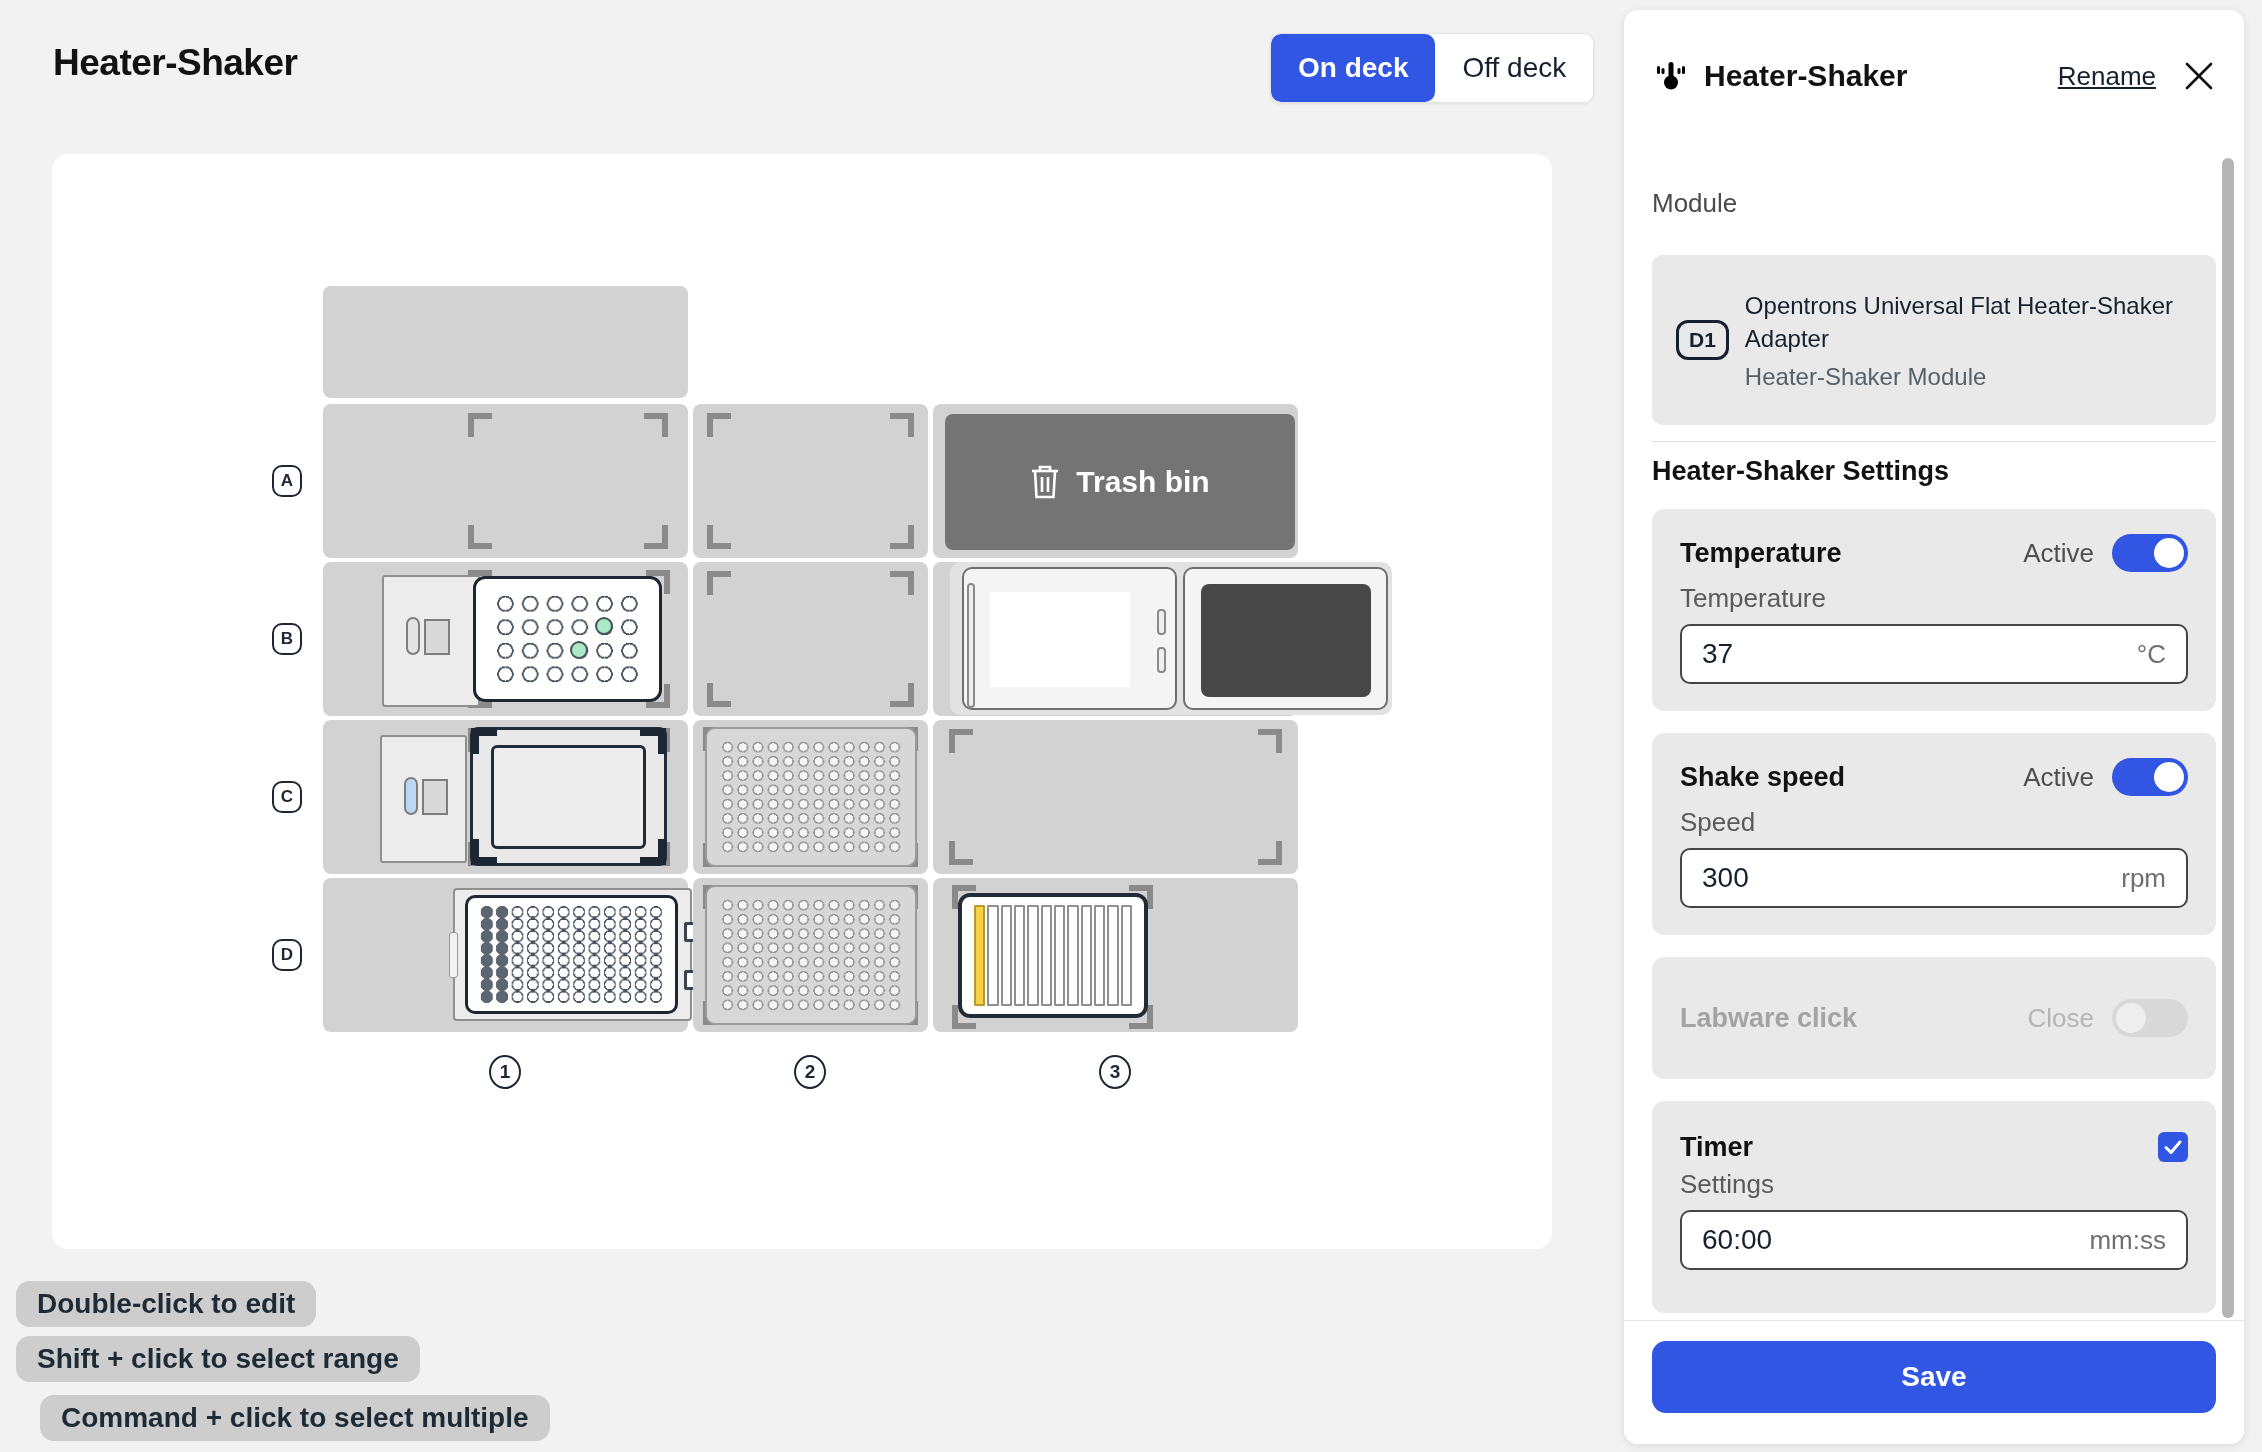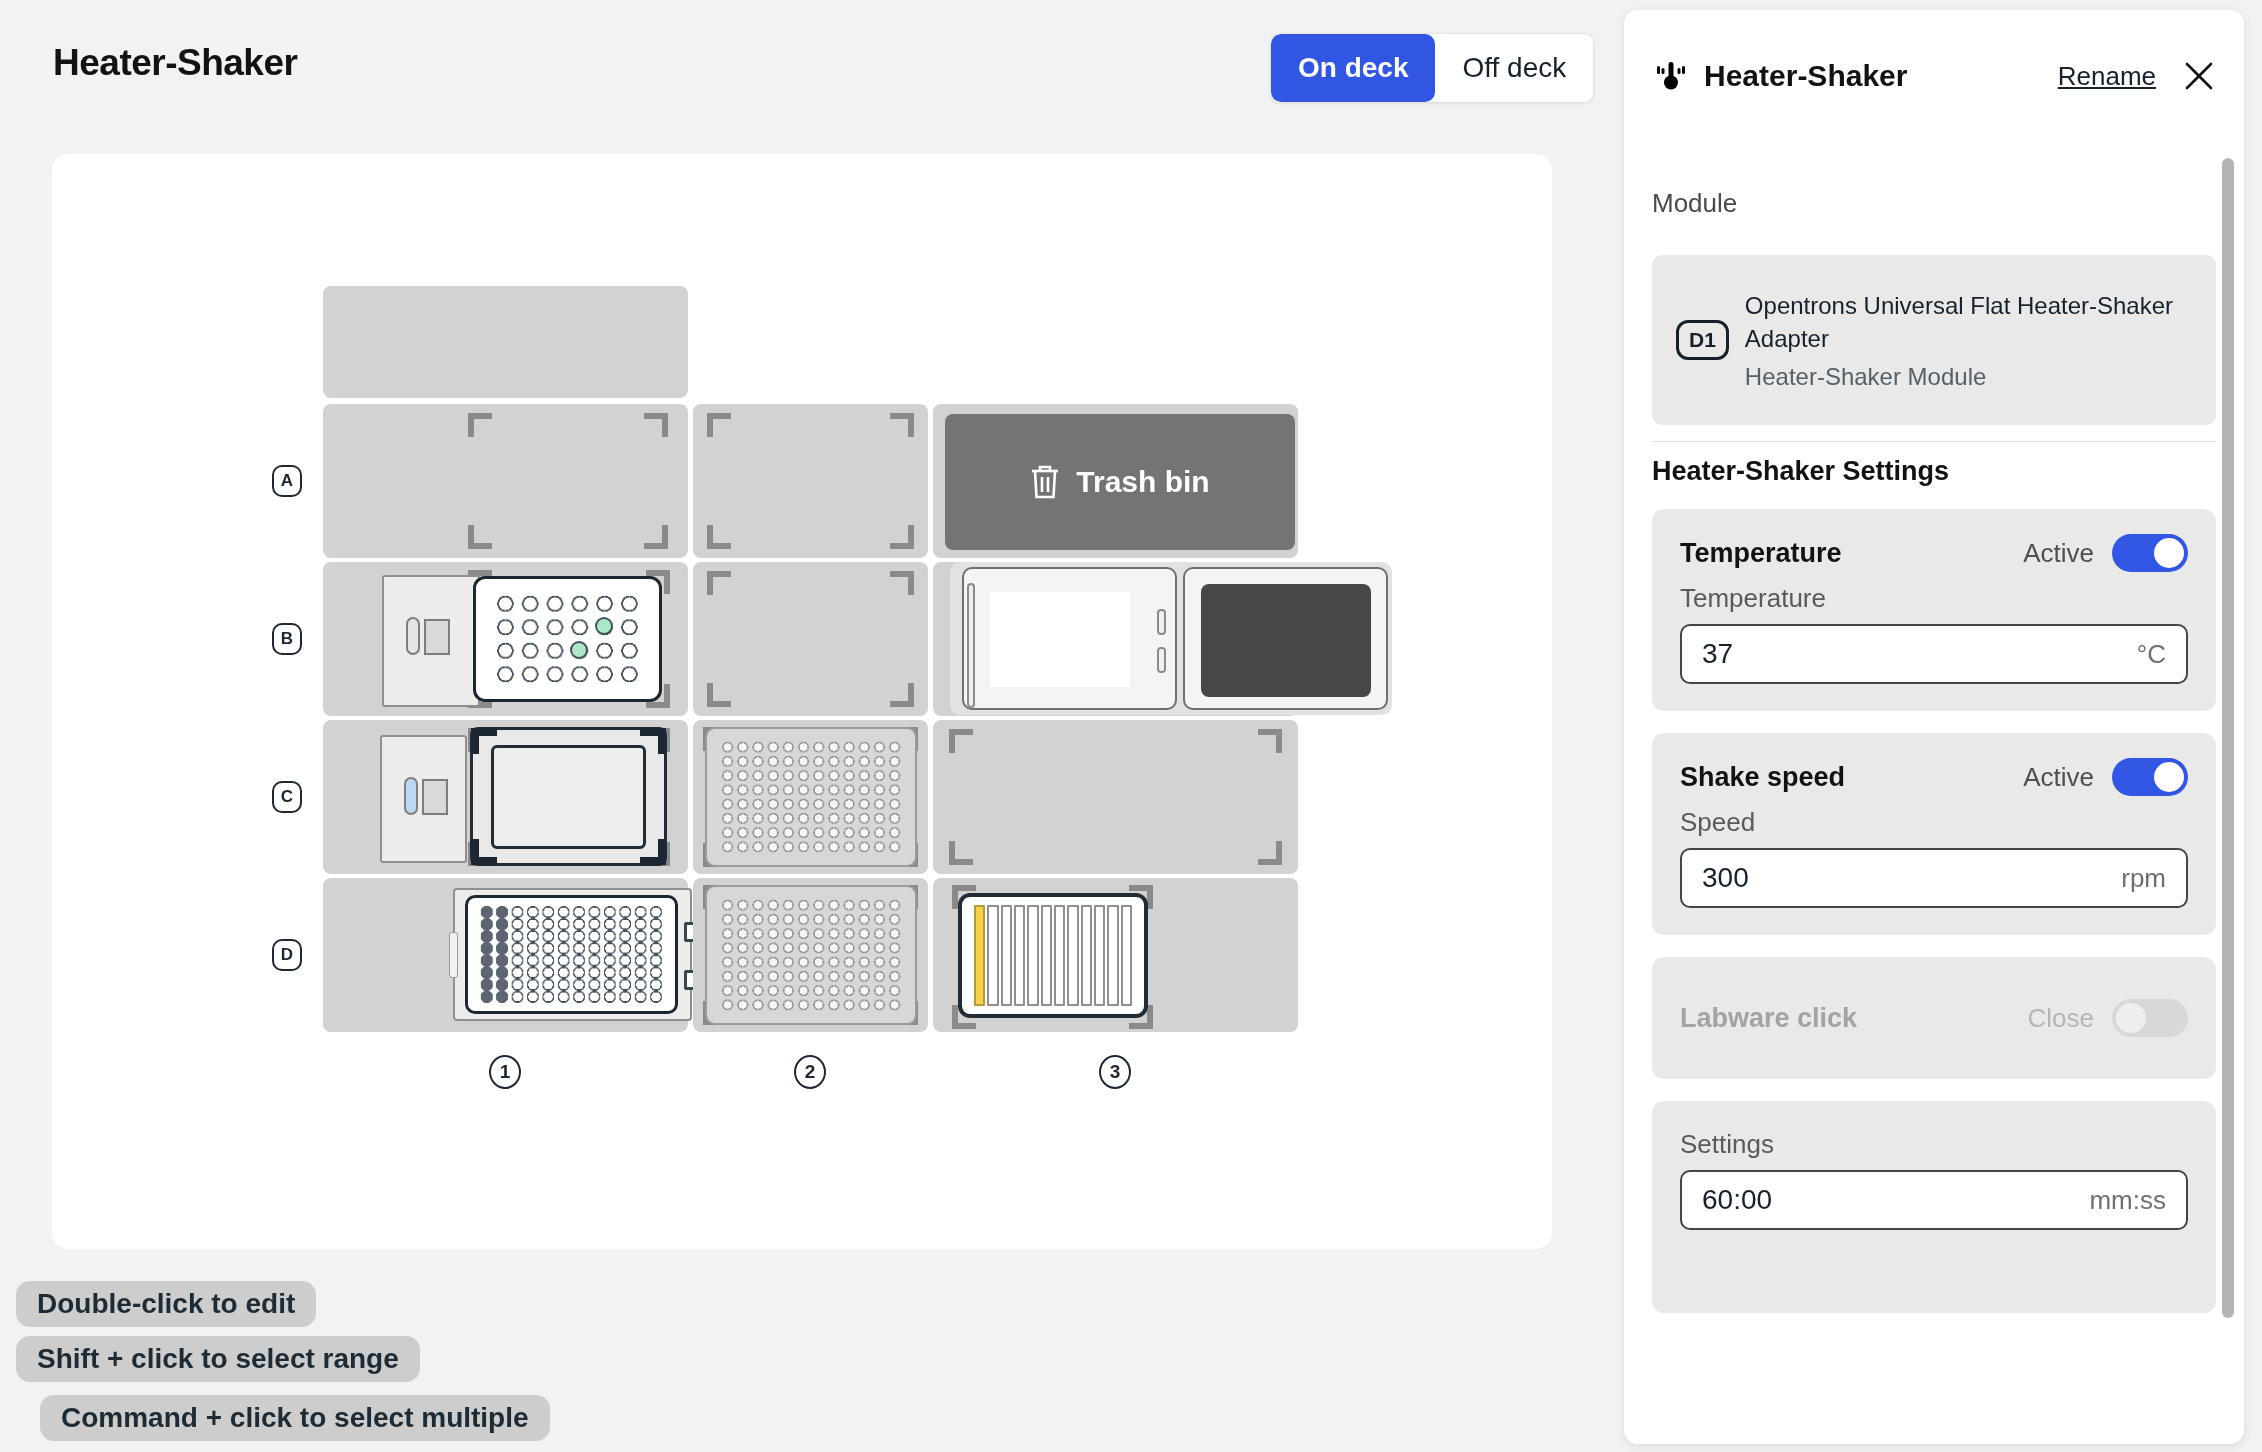--- a/index.html
+++ b/index.html
@@ -402,23 +402,34 @@
       <div class="setting-row" style="width:100%;">
         <span class="setting-title">Labware click</span>
         <span class="setting-status">Close</span>
         <div class="toggle off-disabled">
             <div class="knob"></div>
           </div>
       </div>
     </div>
 
     <div class="timer-card">
+      <div class="setting-row">
+        <span class="setting-title">Timer</span>
+        <div class="checkbox">
+          <svg width="20" height="20" viewBox="0 0 20 20" fill="none" stroke="#ffffff" stroke-width="3" stroke-linecap="round" stroke-linejoin="round">
+            <polyline points="3,10.5 8,15.5 17,5"></polyline>
+          </svg>
+        </div>
+      </div>
       <div class="field-label" style="margin-top:2px;">Settings</div>
       <div class="field-input">
         <input value="60:00" style="">
         <span class="unit">mm:ss</span>
       </div>
     </div>
   </div>
 
+  <div class="panel-footer">
+    <button class="save-btn">Save</button>
+  </div>
 
   <div class="scroll-thumb"></div>
 </div>
 
 </body></html>

